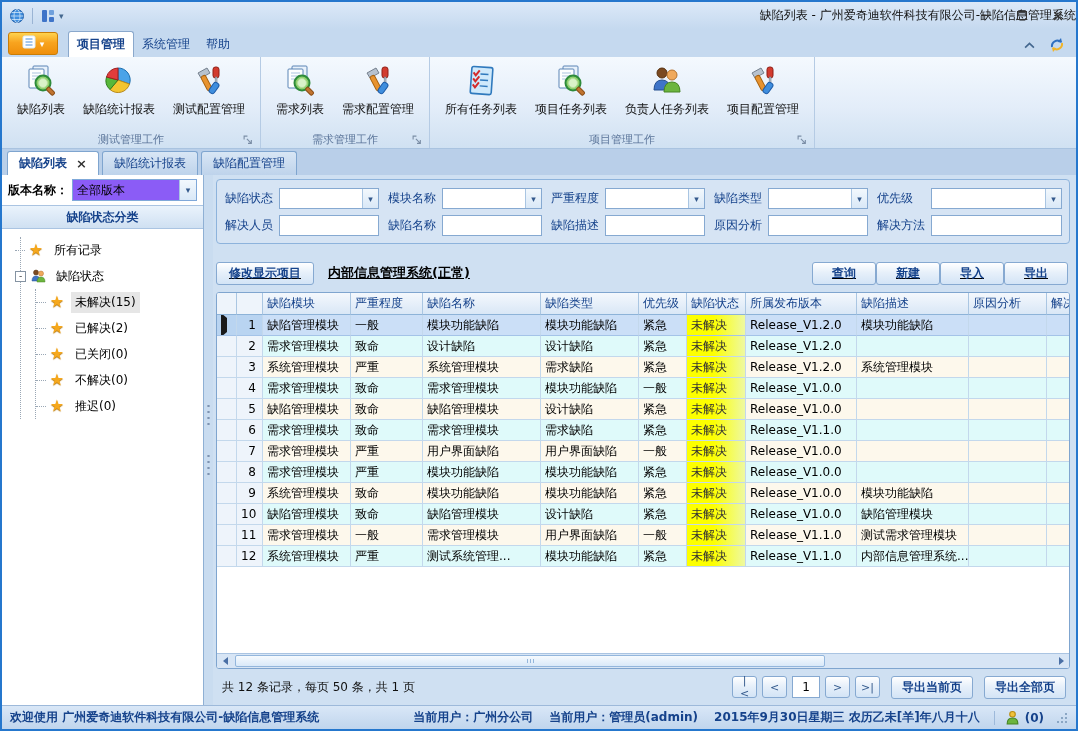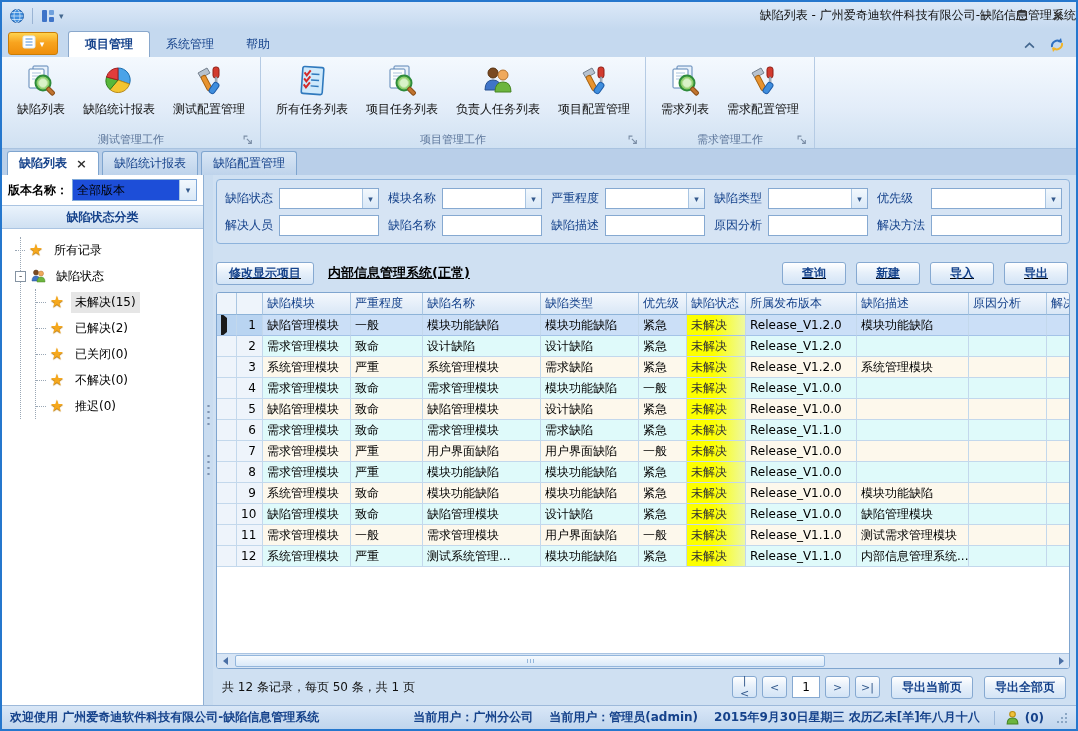--- a/index.html
+++ b/index.html
@@ -14,21 +14,21 @@
   .title{position:absolute;left:0;right:0;text-align:right;font-size:12px;color:#111;pointer-events:none;}
   .wbtns{margin-left:auto;display:flex;z-index:2;}
   .wbtn{width:36px;height:26px;display:flex;align-items:center;justify-content:center;color:#333;font-size:15px;}
   .glyph-min{width:10px;height:1px;background:#333;display:block;}
   .glyph-max{width:10px;height:9px;border:1px solid #333;display:block;}
   
   .rtabs{height:28px;background:#c5d9ef;display:flex;align-items:flex-end;flex:none;padding-left:6px;}
   .appbtn{height:23px;width:50px;margin:0 10px 2px 0;border-radius:3px;background:linear-gradient(#ffd34e,#f8a41f 45%,#ef8f0b);border:1px solid #c97d07;display:flex;align-items:center;justify-content:center;gap:2px;}
   .appdrop{font-size:9px;color:#fff;}
   .rtab-list{display:flex;height:100%;align-items:flex-end;}
-  .rtab{height:26px;padding:0 16px;display:flex;align-items:center;font-size:12px;color:#15428b;text-align:center;}
+  .rtab{height:26px;padding:0 8px;display:flex;align-items:center;font-size:12px;color:#15428b;text-align:center;}
   .rtab.active{background:#fff;border:1px solid #8aa8cc;border-bottom:none;border-radius:3px 3px 0 0;font-weight:bold;color:#15428b;}
   .rtab-right{margin-left:auto;display:flex;align-items:center;gap:10px;padding:0 10px 4px 0;}
   .rchev,.rhelp{display:inline-flex;width:18px;height:16px;align-items:center;justify-content:center;}
   
   .ribbon{height:92px;background:linear-gradient(#f4f9fe,#e3edf9 55%,#d0e1f2);border-bottom:1px solid #a9c3e0;flex:none;}
   .rgroups{display:flex;height:100%;}
   .rgroup{display:flex;flex-direction:column;border-right:1px solid #b5cbe4;padding:4px 6px 0;}
   .rg-items{display:flex;flex:1;align-items:flex-start;}
   .rg-item{display:flex;flex-direction:column;align-items:center;padding:2px 9px 0;border-radius:3px;}
   .rg-icon{width:34px;height:34px;margin:1px 0 3px;}
@@ -39,21 +39,21 @@
   
   .dtabs{height:26px;background:#b9cfe9;display:flex;align-items:flex-end;padding-left:2px;flex:none;}
   .dtab{height:24px;display:flex;align-items:center;padding:0 11px;margin-left:3px;border:1px solid #7fa5cf;border-bottom:none;border-radius:3px 3px 0 0;background:linear-gradient(#d8e6f5,#bed3eb);color:#15428b;font-size:12px;}
   .dtab.active{background:#fff;font-weight:bold;}
   .dtab .close{margin-left:9px;color:#333;font-weight:bold;font-size:13px;line-height:1;}
   
   .main{flex:1;display:flex;min-height:0;}
   .sidebar{width:202px;background:#fff;border-right:1px solid #8fb0d4;display:flex;flex-direction:column;flex:none;}
   .vrow{height:30px;display:flex;align-items:center;padding:0 6px;background:#fff;}
   .vlabel{font-size:12px;font-weight:bold;color:#000;flex:none;}
-  .combo{flex:1;height:22px;margin-left:4px;border:1px solid #7fa8d9;background:#1d4ed8;display:flex;align-items:center;}
+  .combo{flex:1;height:22px;margin-left:4px;border:1px solid #7fa8d9;background:#8b5cf6;display:flex;align-items:center;}
   .combo-val{flex:1;font-size:12px;padding-left:4px;color:#000;}
   .combo-btn{width:17px;height:100%;background:linear-gradient(#f2f8fd,#d9e8f7);border-left:1px solid #a9c5e2;color:#33598c;font-size:9px;display:flex;align-items:center;justify-content:center;}
   .theader{height:24px;background:linear-gradient(#eaf3fc,#cfe0f2);border-top:1px solid #aac4e2;border-bottom:1px solid #aac4e2;display:flex;align-items:center;justify-content:center;font-size:12px;font-weight:bold;color:#15428b;}
   .tree{flex:1;overflow:hidden;padding:8px 0 0 12px;font-size:12px;}
   .tree-inner{margin-left:6px;border-left:1px dotted #9aa7b5;}
   .titem{display:flex;align-items:center;height:26px;margin-left:-6px;}
   .tdash{width:10px;border-top:1px dotted #9aa7b5;margin-right:2px;flex:none;}
   .texp{width:11px;height:11px;border:1px solid #8593a2;background:#fff;font-size:9px;line-height:9px;text-align:center;color:#333;margin-right:3px;flex:none;}
   .ticn{width:18px;height:18px;display:inline-flex;align-items:center;justify-content:center;margin-right:5px;flex:none;}
   .ticn svg{width:17px;height:17px;}
@@ -68,21 +68,21 @@
   .frow{display:flex;align-items:center;gap:9px;}
   .fgroup{display:flex;align-items:center;}
   .flabel{width:54px;font-size:12px;color:#15428b;flex:none;}
   .finput{width:100px;height:21px;background:#fff;border:1px solid #86a9d1;display:flex;align-items:stretch;}
   .fgroup.wide .finput{width:131px;}
   .cbtn{margin-left:auto;width:16px;background:linear-gradient(#f2f8fd,#d9e8f7);border-left:1px solid #a9c5e2;color:#33598c;font-size:9px;display:flex;align-items:center;justify-content:center;}
   .toolbar{height:26px;margin-top:16px;display:flex;align-items:center;flex:none;text-decoration:underline;}
   .btn{height:23px;background:linear-gradient(#ffffff,#e7f0fa 45%,#d3e4f6);border:1px solid #86a9d1;border-radius:3px;color:#15428b;font-size:12px;font-weight:bold;display:inline-flex;align-items:center;justify-content:center;font-family:inherit;}
   .modify{padding:0 12px;}
   .sysname{margin-left:14px;font-size:13px;font-weight:bold;color:#000;}
-  .actions{display:flex;gap:10px;margin-right:2px;}
+  .actions{display:flex;margin-right:2px;}
   .actions .btn{width:64px;}
   
   .gridpanel{margin-top:6px;border:1px solid #7fa5cf;border-radius:3px;background:#fff;flex:1;display:flex;flex-direction:column;overflow:hidden;min-height:0;}
   .ghead,.g-row{display:flex;width:max-content;flex:none;}
   .g-cell{flex:none;height:21px;line-height:20px;font-size:12px;padding:0 4px;border-right:1px solid #c3d8ec;border-bottom:1px solid #c3d8ec;overflow:hidden;white-space:nowrap;color:#000;}
   .g-h{height:22px;line-height:21px;background:linear-gradient(#f4f8fd,#d9e7f6);border-right:1px solid #aac6e2;border-bottom:1px solid #8db3d8;color:#15428b;}
   .c-sel,.c-num{background:#eef4fb;}
   .c-num{text-align:right;padding-right:6px;}
   .g-row.cyan .g-cell{background:#dffafa;}
   .g-row.cream .g-cell{background:#fdf8ec;}
@@ -221,93 +221,93 @@
             <span class="launcher"><svg viewBox="0 0 9 9" width="10" height="10">
                 <path d="M1 4V1h3" fill="none" stroke="#7b8ea6"></path>
                 <path d="M3.5 3.5 L7.5 7.5 M7.5 4.5v3h-3" fill="none" stroke="#7b8ea6"></path>
               </svg></span>
           </div>
         </div>
         <div class="rgroup">
           <div class="rg-items">
             <div class="rg-item">
               <span class="rg-icon"><svg viewBox="0 0 34 34">
-                  <g transform="rotate(4 17 17)">
-                    <rect x="7" y="3" width="21" height="27" rx="2" fill="#cfe9fb" stroke="#2f79bd" stroke-width="1.6"></rect>
-                    <path d="M16 10h8M16 16h8M16 22h8" stroke="#2f79bd" stroke-width="1.4"></path>
-                    <path d="M9 9l2.4 2.8L15 6.6M9 15l2.4 2.8L15 12.6M9 21l2.4 2.8L15 18.6" stroke="#d42a2a" stroke-width="2" fill="none"></path>
-                  </g>
-                </svg></span>
-              <span class="rg-label">所有任务列表</span>
-            </div>
-            <div class="rg-item">
-              <span class="rg-icon"><svg viewBox="0 0 34 34">
                   <rect x="9" y="2" width="15" height="19" rx="1" fill="#e8f1fa" stroke="#5b84b5"></rect>
                   <rect x="5" y="5" width="15" height="19" rx="1" fill="#fdfefe" stroke="#5b84b5"></rect>
                   <path d="M8 9h9M8 12h9M8 15h9" stroke="#aac4de" stroke-width="1"></path>
                   <circle cx="19" cy="19" r="7.5" fill="#8fd06c" stroke="#2e8b3a" stroke-width="2"></circle>
                   <circle cx="19" cy="19" r="4.5" fill="#d9f2c8" stroke="#b7e09e"></circle>
                   <rect x="24.3" y="23" width="4" height="9" rx="1.5" transform="rotate(-45 26 27)" fill="#c1742f" stroke="#8a4d15"></rect>
                 </svg></span>
-              <span class="rg-label">项目任务列表</span>
-            </div>
-            <div class="rg-item">
-              <span class="rg-icon"><svg viewBox="0 0 34 34">
-                  <circle cx="12" cy="9" r="5" fill="#7b4a21" stroke="#57310f"></circle>
-                  <path d="M4 26 Q4 16 12 16 Q20 16 20 26 Z" fill="#3f74c8" stroke="#27508f"></path>
-                  <circle cx="22" cy="11" r="5" fill="#f0a95c" stroke="#b5732e"></circle>
-                  <path d="M14 28 Q14 18 22 18 Q30 18 30 28 Z" fill="#6cb53e" stroke="#468422"></path>
-                </svg></span>
-              <span class="rg-label">负责人任务列表</span>
+              <span class="rg-label">需求列表</span>
             </div>
             <div class="rg-item">
               <span class="rg-icon"><svg viewBox="0 0 34 34">
                   <path d="M6 9 L15 4 L18 9 L9 14 Z" fill="#b7c2cf" stroke="#75808d"></path>
                   <rect x="12" y="11" width="5" height="16" rx="2" transform="rotate(-28 14.5 19)" fill="#e8932f" stroke="#a8620f"></rect>
                   <rect x="21" y="3" width="6" height="11" rx="2.5" fill="#d23b2f" stroke="#8f1f16"></rect>
                   <rect x="23.2" y="13" width="1.8" height="8" fill="#b7c2cf" stroke="#75808d" stroke-width=".6"></rect>
                   <rect x="19" y="18" width="6" height="12" rx="2.5" transform="rotate(35 22 24)" fill="#3f8ede" stroke="#1d5ca8"></rect>
                 </svg></span>
-              <span class="rg-label">项目配置管理</span>
+              <span class="rg-label">需求配置管理</span>
             </div>
           </div>
           <div class="rg-footer">
-            <span>项目管理工作</span>
+            <span>需求管理工作</span>
             <span class="launcher"><svg viewBox="0 0 9 9" width="10" height="10">
                 <path d="M1 4V1h3" fill="none" stroke="#7b8ea6"></path>
                 <path d="M3.5 3.5 L7.5 7.5 M7.5 4.5v3h-3" fill="none" stroke="#7b8ea6"></path>
               </svg></span>
           </div>
         </div>
         <div class="rgroup">
           <div class="rg-items">
+            <div class="rg-item">
+              <span class="rg-icon"><svg viewBox="0 0 34 34">
+                  <g transform="rotate(4 17 17)">
+                    <rect x="7" y="3" width="21" height="27" rx="2" fill="#cfe9fb" stroke="#2f79bd" stroke-width="1.6"></rect>
+                    <path d="M16 10h8M16 16h8M16 22h8" stroke="#2f79bd" stroke-width="1.4"></path>
+                    <path d="M9 9l2.4 2.8L15 6.6M9 15l2.4 2.8L15 12.6M9 21l2.4 2.8L15 18.6" stroke="#d42a2a" stroke-width="2" fill="none"></path>
+                  </g>
+                </svg></span>
+              <span class="rg-label">所有任务列表</span>
+            </div>
             <div class="rg-item">
               <span class="rg-icon"><svg viewBox="0 0 34 34">
                   <rect x="9" y="2" width="15" height="19" rx="1" fill="#e8f1fa" stroke="#5b84b5"></rect>
                   <rect x="5" y="5" width="15" height="19" rx="1" fill="#fdfefe" stroke="#5b84b5"></rect>
                   <path d="M8 9h9M8 12h9M8 15h9" stroke="#aac4de" stroke-width="1"></path>
                   <circle cx="19" cy="19" r="7.5" fill="#8fd06c" stroke="#2e8b3a" stroke-width="2"></circle>
                   <circle cx="19" cy="19" r="4.5" fill="#d9f2c8" stroke="#b7e09e"></circle>
                   <rect x="24.3" y="23" width="4" height="9" rx="1.5" transform="rotate(-45 26 27)" fill="#c1742f" stroke="#8a4d15"></rect>
                 </svg></span>
-              <span class="rg-label">需求列表</span>
+              <span class="rg-label">项目任务列表</span>
+            </div>
+            <div class="rg-item">
+              <span class="rg-icon"><svg viewBox="0 0 34 34">
+                  <circle cx="12" cy="9" r="5" fill="#7b4a21" stroke="#57310f"></circle>
+                  <path d="M4 26 Q4 16 12 16 Q20 16 20 26 Z" fill="#3f74c8" stroke="#27508f"></path>
+                  <circle cx="22" cy="11" r="5" fill="#f0a95c" stroke="#b5732e"></circle>
+                  <path d="M14 28 Q14 18 22 18 Q30 18 30 28 Z" fill="#6cb53e" stroke="#468422"></path>
+                </svg></span>
+              <span class="rg-label">负责人任务列表</span>
             </div>
             <div class="rg-item">
               <span class="rg-icon"><svg viewBox="0 0 34 34">
                   <path d="M6 9 L15 4 L18 9 L9 14 Z" fill="#b7c2cf" stroke="#75808d"></path>
                   <rect x="12" y="11" width="5" height="16" rx="2" transform="rotate(-28 14.5 19)" fill="#e8932f" stroke="#a8620f"></rect>
                   <rect x="21" y="3" width="6" height="11" rx="2.5" fill="#d23b2f" stroke="#8f1f16"></rect>
                   <rect x="23.2" y="13" width="1.8" height="8" fill="#b7c2cf" stroke="#75808d" stroke-width=".6"></rect>
                   <rect x="19" y="18" width="6" height="12" rx="2.5" transform="rotate(35 22 24)" fill="#3f8ede" stroke="#1d5ca8"></rect>
                 </svg></span>
-              <span class="rg-label">需求配置管理</span>
+              <span class="rg-label">项目配置管理</span>
             </div>
           </div>
           <div class="rg-footer">
-            <span>需求管理工作</span>
+            <span>项目管理工作</span>
             <span class="launcher"><svg viewBox="0 0 9 9" width="10" height="10">
                 <path d="M1 4V1h3" fill="none" stroke="#7b8ea6"></path>
                 <path d="M3.5 3.5 L7.5 7.5 M7.5 4.5v3h-3" fill="none" stroke="#7b8ea6"></path>
               </svg></span>
           </div>
         </div>
       </div>
   </div>
 
   <div class="dtabs">

